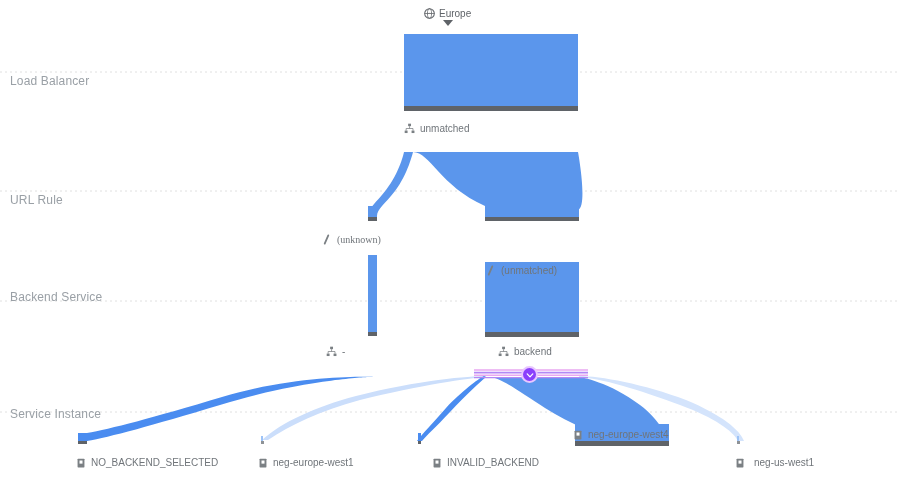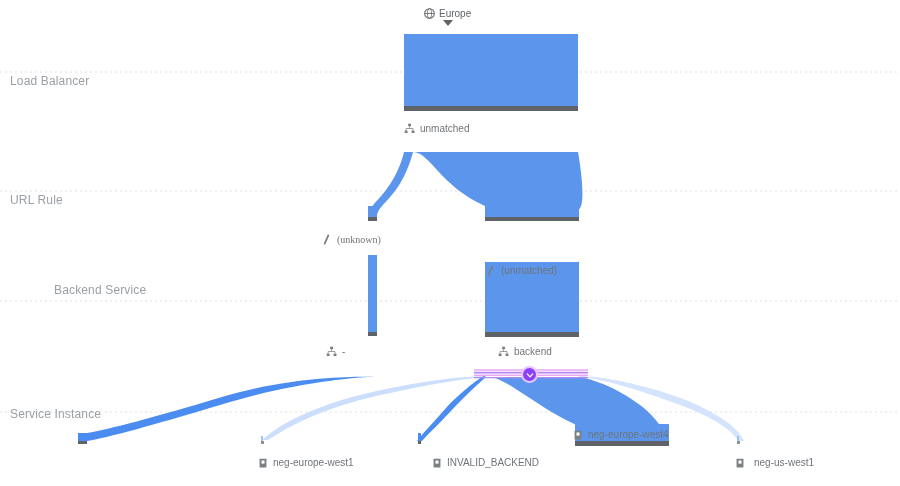--- a/index.html
+++ b/index.html
@@ -219,21 +219,21 @@
           <path d="M4 8 A6 4 0 0 1 12 8" fill="#5f6368" opacity="0.55"></path>
         </svg>
       </span>
       <span>Europe</span>
     </div>
     <div class="caret"></div>
   </div>
 
   <div class="row-label" style="left:10px; top:75px;">Load Balancer</div>
   <div class="row-label" style="left:10px; top:194px;">URL Rule</div>
-  <div class="row-label" style="left:10px; top:284px;margin-left:44px;">Backend Service</div>
+  <div class="row-label" style="left:10px; top:291px;">Backend Service</div>
   <div class="row-label" style="left:10px; top:408px;">Service Instance</div>
 
   <div class="node-label" style="left:404px; top:122px;">
     <span>
       <svg class="icon-svg" width="11" height="11" viewBox="0 0 16 16">
         <rect x="6" y="1" width="4.2" height="3.6" fill="#7b8084"></rect>
         <rect x="1" y="11" width="4.2" height="3.6" fill="#7b8084"></rect>
         <rect x="11" y="11" width="4.2" height="3.6" fill="#7b8084"></rect>
         <path d="M8.1 4.6 V8 M3.1 11 V8 H13.1 V11" fill="none" stroke="#7b8084" stroke-width="1.1"></path>
       </svg>
@@ -276,20 +276,29 @@
       <svg class="icon-svg" width="11" height="11" viewBox="0 0 16 16">
         <rect x="6" y="1" width="4.2" height="3.6" fill="#7b8084"></rect>
         <rect x="1" y="11" width="4.2" height="3.6" fill="#7b8084"></rect>
         <rect x="11" y="11" width="4.2" height="3.6" fill="#7b8084"></rect>
         <path d="M8.1 4.6 V8 M3.1 11 V8 H13.1 V11" fill="none" stroke="#7b8084" stroke-width="1.1"></path>
       </svg>
     </span>
     <span class="txt">backend</span>
   </div>
 
+  <div class="node-label" style="left:76px; top:456px;">
+    <span>
+      <svg class="icon-svg" width="10" height="10" viewBox="0 0 16 16">
+        <rect x="2.5" y="1" width="11" height="14" rx="1" fill="#7b8084"></rect>
+        <rect x="5.6" y="4" width="4.8" height="5" fill="#ffffff"></rect>
+      </svg>
+    </span>
+    <span class="txt">NO_BACKEND_SELECTED</span>
+  </div>
 
   <div class="node-label" style="left:258px; top:456px;">
     <span>
       <svg class="icon-svg" width="10" height="10" viewBox="0 0 16 16">
         <rect x="2.5" y="1" width="11" height="14" rx="1" fill="#7b8084"></rect>
         <rect x="5.6" y="4" width="4.8" height="5" fill="#ffffff"></rect>
       </svg>
     </span>
     <span class="txt">neg-europe-west1</span>
   </div>

